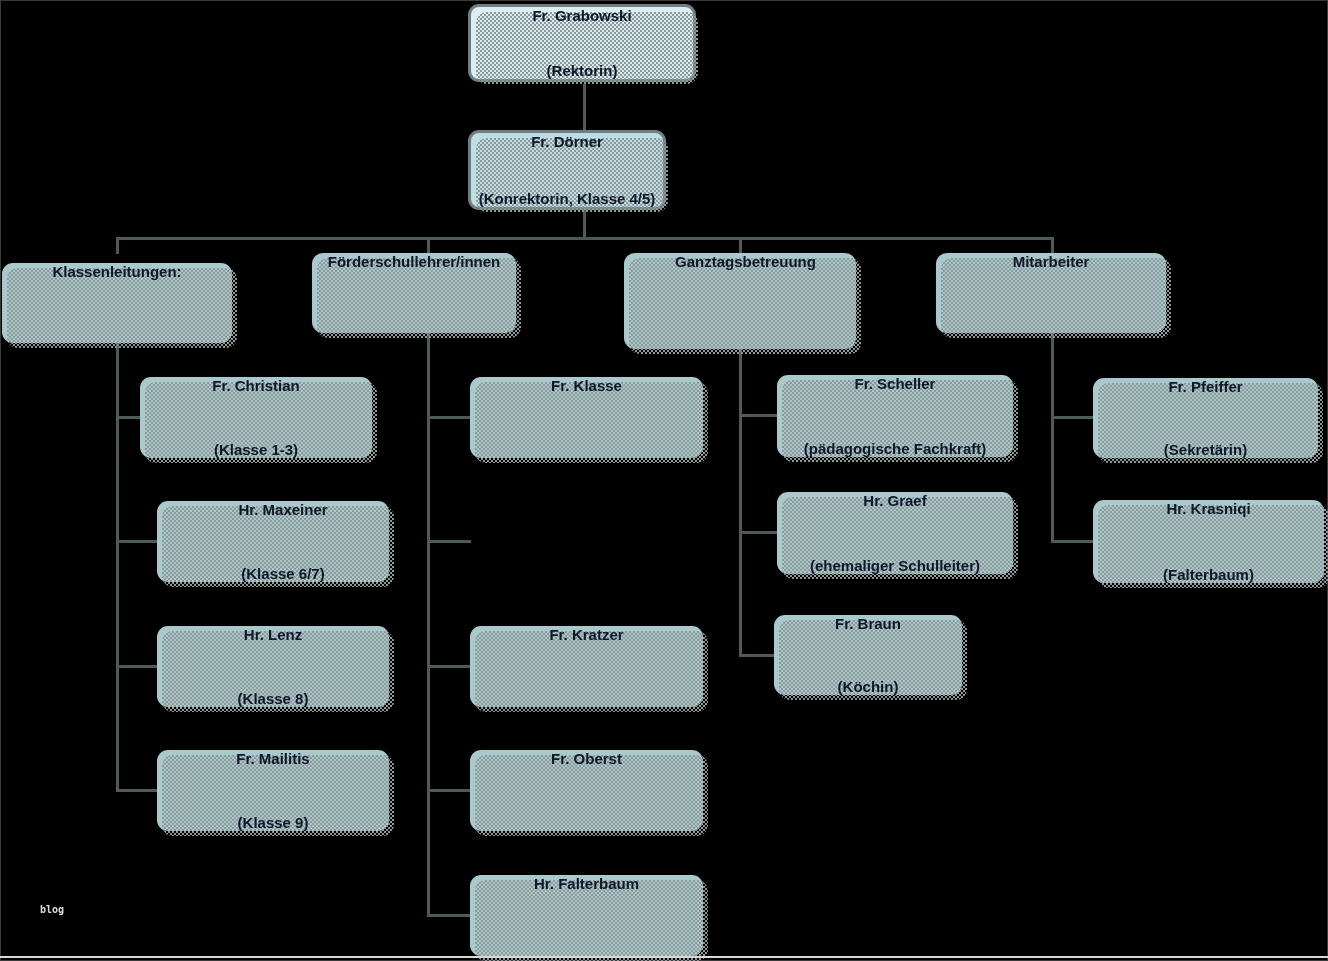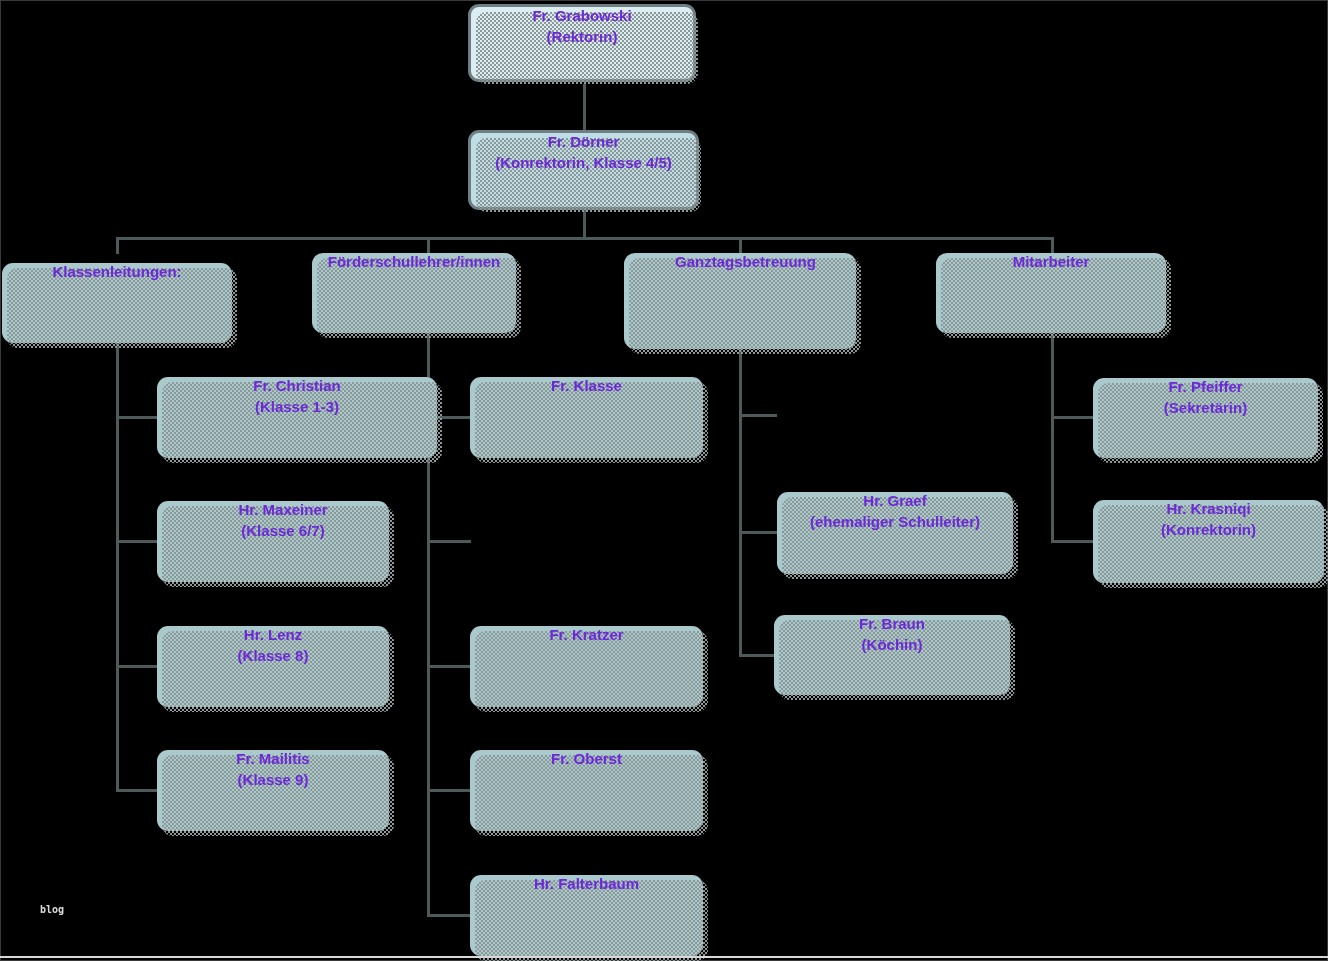--- a/index.html
+++ b/index.html
@@ -16,26 +16,26 @@
     background:var(--line,#4d5a5a);
     z-index:0;
   }
   .node{
     position:absolute;
     z-index:1;
     border-radius:11px;
     display:flex;
     flex-direction:column;
     align-items:center;
-    justify-content:flex-start;
+    justify-content:space-between;
     gap:4px;
     text-align:center;
     font-weight:bold;
     font-size:15px;
-    color:#6d28d9;
+    color:#0f172a;
     box-sizing:border-box;
   }
   
   .node::before{
     content:"";
     position:absolute;
     z-index:-1;
     left:5px;top:5px;
     width:100%;height:100%;
     border-radius:inherit;
@@ -100,39 +100,39 @@
 
   <div class="line" style="left:1051px;top:333px;width:3px;height:210px;"></div>
   <div class="line" style="left:1051px;top:416px;width:43px;height:3px;"></div>
   <div class="line" style="left:1051px;top:540px;width:43px;height:3px;"></div>
 
   <div class="node level0" style="left:468px;top:4px;width:228px;height:78px;">
     <div>Fr. Grabowski</div>
     <div class="role">(Rektorin)</div>
   </div>
 
-  <div class="node level1" style="left:468px;top:130px;width:231px;height:80px;">
+  <div class="node level1" style="left:468px;top:130px;width:198px;height:80px;">
     <div>Fr. Dörner</div>
     <div class="role">(Konrektorin, Klasse 4/5)</div>
   </div>
 
   <div class="node level2" style="left:2px;top:253px;width:230px;height:80px;margin-top:10px;">
     <div>Klassenleitungen:</div>
   </div>
   <div class="node level2" style="left:312px;top:253px;width:204px;height:80px;">
     <div>Förderschullehrer/innen</div>
   </div>
   <div class="node level2" style="left:624px;top:253px;width:232px;height:96px;padding-left:11px;">
     <div>Ganztagsbetreuung</div>
   </div>
   <div class="node level2" style="left:936px;top:253px;width:230px;height:80px;">
     <div>Mitarbeiter</div>
   </div>
 
-  <div class="node member" style="left:157px;top:377px;width:280px;height:81px;">
+  <div class="node member" style="left:140px;top:377px;width:232px;height:81px;">
     <div>Fr. Christian</div>
     <div class="role">(Klasse 1-3)</div>
   </div>
   <div class="node member" style="left:157px;top:501px;width:232px;height:81px;padding-left:20px;">
     <div>Hr. Maxeiner</div>
     <div class="role">(Klasse 6/7)</div>
   </div>
   <div class="node member" style="left:157px;top:626px;width:232px;height:81px;">
     <div>Hr. Lenz</div>
     <div class="role">(Klasse 8)</div>
@@ -148,33 +148,37 @@
   <div class="node member" style="left:470px;top:626px;width:233px;height:81px;">
     <div>Fr. Kratzer</div>
   </div>
   <div class="node member" style="left:470px;top:750px;width:233px;height:81px;">
     <div>Fr. Oberst</div>
   </div>
   <div class="node member" style="left:470px;top:875px;width:233px;height:81px;">
     <div>Hr. Falterbaum</div>
   </div>
 
+  <div class="node member" style="left:777px;top:375px;width:236px;height:82px;">
+    <div>Fr. Scheller</div>
+    <div class="role">(pädagogische Fachkraft)</div>
+  </div>
   <div class="node member" style="left:777px;top:492px;width:236px;height:82px;">
     <div>Hr. Graef</div>
     <div class="role">(ehemaliger Schulleiter)</div>
   </div>
-  <div class="node member" style="left:774px;top:615px;width:236px;height:80px;">
+  <div class="node member" style="left:774px;top:615px;width:188px;height:80px;">
     <div>Fr. Braun</div>
     <div class="role">(Köchin)</div>
   </div>
 
   <div class="node member" style="left:1093px;top:378px;width:225px;height:80px;">
     <div>Fr. Pfeiffer</div>
     <div class="role">(Sekretärin)</div>
   </div>
   <div class="node member" style="left:1093px;top:500px;width:231px;height:83px;">
     <div>Hr. Krasniqi</div>
-    <div class="role">(Konrektorin)</div>
+    <div class="role">(Falterbaum)</div>
   </div>
 
   <div id="watermark">blog</div>
   <div id="bottom-bar"></div>
 </div>
 
 </body></html>

